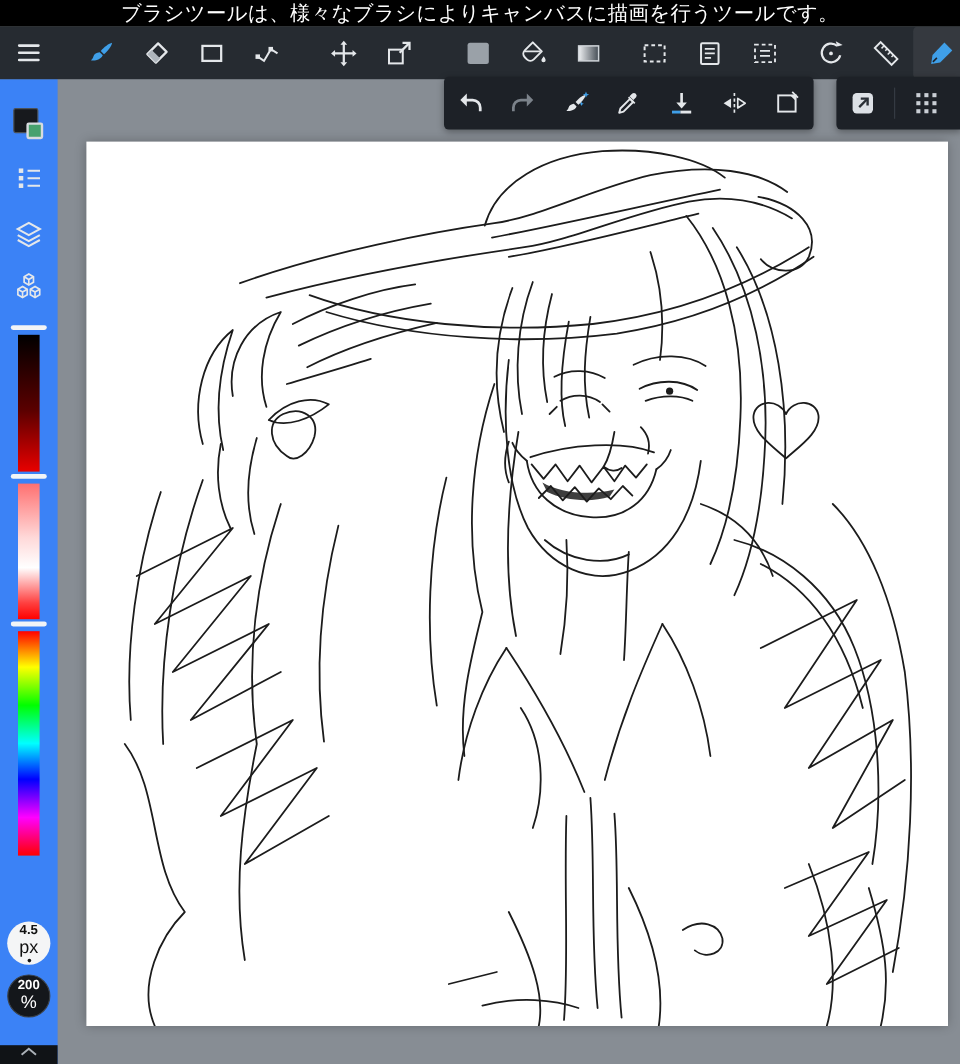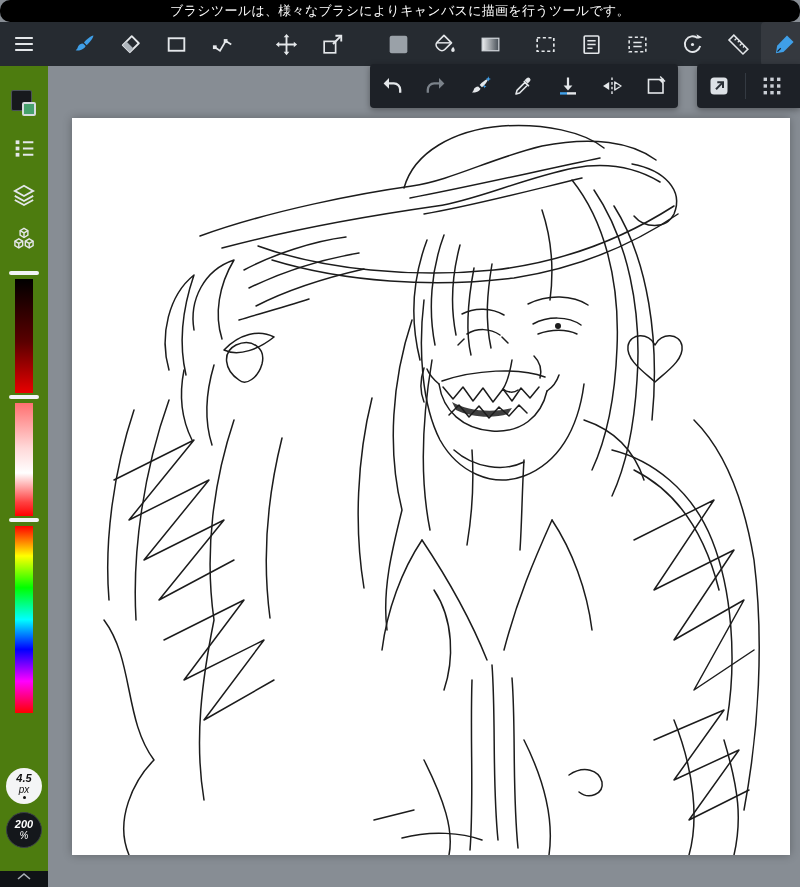--- a/index.html
+++ b/index.html
@@ -1,43 +1,43 @@
 <!DOCTYPE html>
 <html><head>
 <meta charset="utf-8">
 <style>
   * { margin:0; padding:0; box-sizing:border-box; }
   html,body { width:800px; height:887px; overflow:hidden; background:#878d94;
               font-family:"Liberation Sans", sans-serif; position:relative; }
 
   
   .notif { position:absolute; top:0; left:0; width:800px; height:22px; background:#000;
-           color:#fff; font-size:13px; display:flex; align-items:center; justify-content:center;
-           letter-spacing:.3px; z-index:30;border-radius:10px; }
+           color:#fff; font-size:17px; display:flex; align-items:center; justify-content:center;
+           letter-spacing:.3px; z-index:30; }
 
   
   .main-toolbar { position:absolute; top:22px; left:0; width:800px; height:44px;
                   background:#262b31; display:flex; align-items:center; z-index:25; overflow:hidden; }
   .tbtn { width:46px; height:44px; flex:0 0 46px; display:flex; align-items:center; justify-content:center; }
   .tbtn.menu { width:48px; flex:0 0 48px; }
   .tbtn.edge { background:rgba(255,255,255,.07); border-radius:4px; }
   .sp13{flex:0 0 13px;} .sp18{flex:0 0 18px;} .sp20{flex:0 0 20px;} .sp9{flex:0 0 9px;}
 
   
   .quickbar { position:absolute; top:64px; left:370px; height:44px; background:#1d2127;
               border-radius:4px; display:flex; align-items:center; z-index:28;
               box-shadow:0 2px 6px rgba(0,0,0,.35); }
   .qbtn { width:44px; height:44px; display:flex; align-items:center; justify-content:center; }
   .quickbar2 { position:absolute; top:64px; left:697px; width:103px; height:44px; background:#1d2127;
                border-radius:4px 0 0 4px; display:flex; align-items:center; z-index:28;
                box-shadow:0 2px 6px rgba(0,0,0,.35); }
   .qb2-div { width:1px; height:26px; background:#343a42; margin:0 4px; }
 
   
-  .sidebar { position:absolute; top:66px; left:0; width:48px; height:821px; background:#4d7c0f; z-index:20;font-style:italic; }
+  .sidebar { position:absolute; top:66px; left:0; width:48px; height:821px; background:#3b82f6; z-index:20; }
   .side-abs { position:absolute; left:0; width:48px; display:flex; justify-content:center; }
   .chip-wrap { position:absolute; left:11px; top:24px; width:28px; height:28px; }
   .chip-main { position:absolute; left:0; top:0; width:21px; height:21px; background:#17191d;
                border:1px solid #4a5158; border-radius:2px; }
   .chip-sub  { position:absolute; left:11px; top:12px; width:14px; height:14px; background:#47a16e;
                border:2px solid #d7dbdf; border-radius:2px; }
 
   .slider-bar { position:absolute; left:9px; width:30px; height:4px; background:#f2f4f6; border-radius:2px; }
   .strip { position:absolute; left:15px; width:18px; }
   .strip-shade { top:213px; height:114px;
@@ -46,21 +46,21 @@
       background:linear-gradient(to bottom,#ff7070 0%,#ffd9d9 40%,#ffffff 62%,#ff4040 88%,#ff0000 100%); }
   .strip-hue   { top:460px; height:187px;
       background:linear-gradient(to bottom,#ff0000 0%,#ffff00 16%,#00ff00 33%,#00ffff 50%,
                                  #0000ff 66%,#ff00ff 83%,#ff0000 100%); }
 
   .circle { position:absolute; left:6px; width:36px; height:36px; border-radius:50%;
             display:flex; flex-direction:column; align-items:center; justify-content:center; line-height:1.05; }
   .circle.size { top:702px; background:#f4f5f6; color:#111; }
   .circle.zoom { top:746px; background:#14171b; color:#fff; border:1px solid #3a4047; }
   .val { font-size:11px; font-weight:bold; }
-  .unit { font-size:10px; }
+  .unit { font-size:15px; }
   .dot { width:3px; height:3px; border-radius:50%; background:#111; margin-top:1px; }
   .side-bottom { position:absolute; left:0; bottom:0; width:48px; height:16px; background:#101316;
                  display:flex; align-items:flex-start; justify-content:center; }
 
   
   .surround { position:absolute; top:66px; left:48px; width:752px; height:821px; background:#878d94; }
   .canvas { position:absolute; top:118px; left:72px; width:718px; height:737px; background:#ffffff;
             box-shadow:0 0 9px rgba(0,0,0,.28); z-index:5; }
   .canvas svg { display:block; }
   svg { display:block; }

